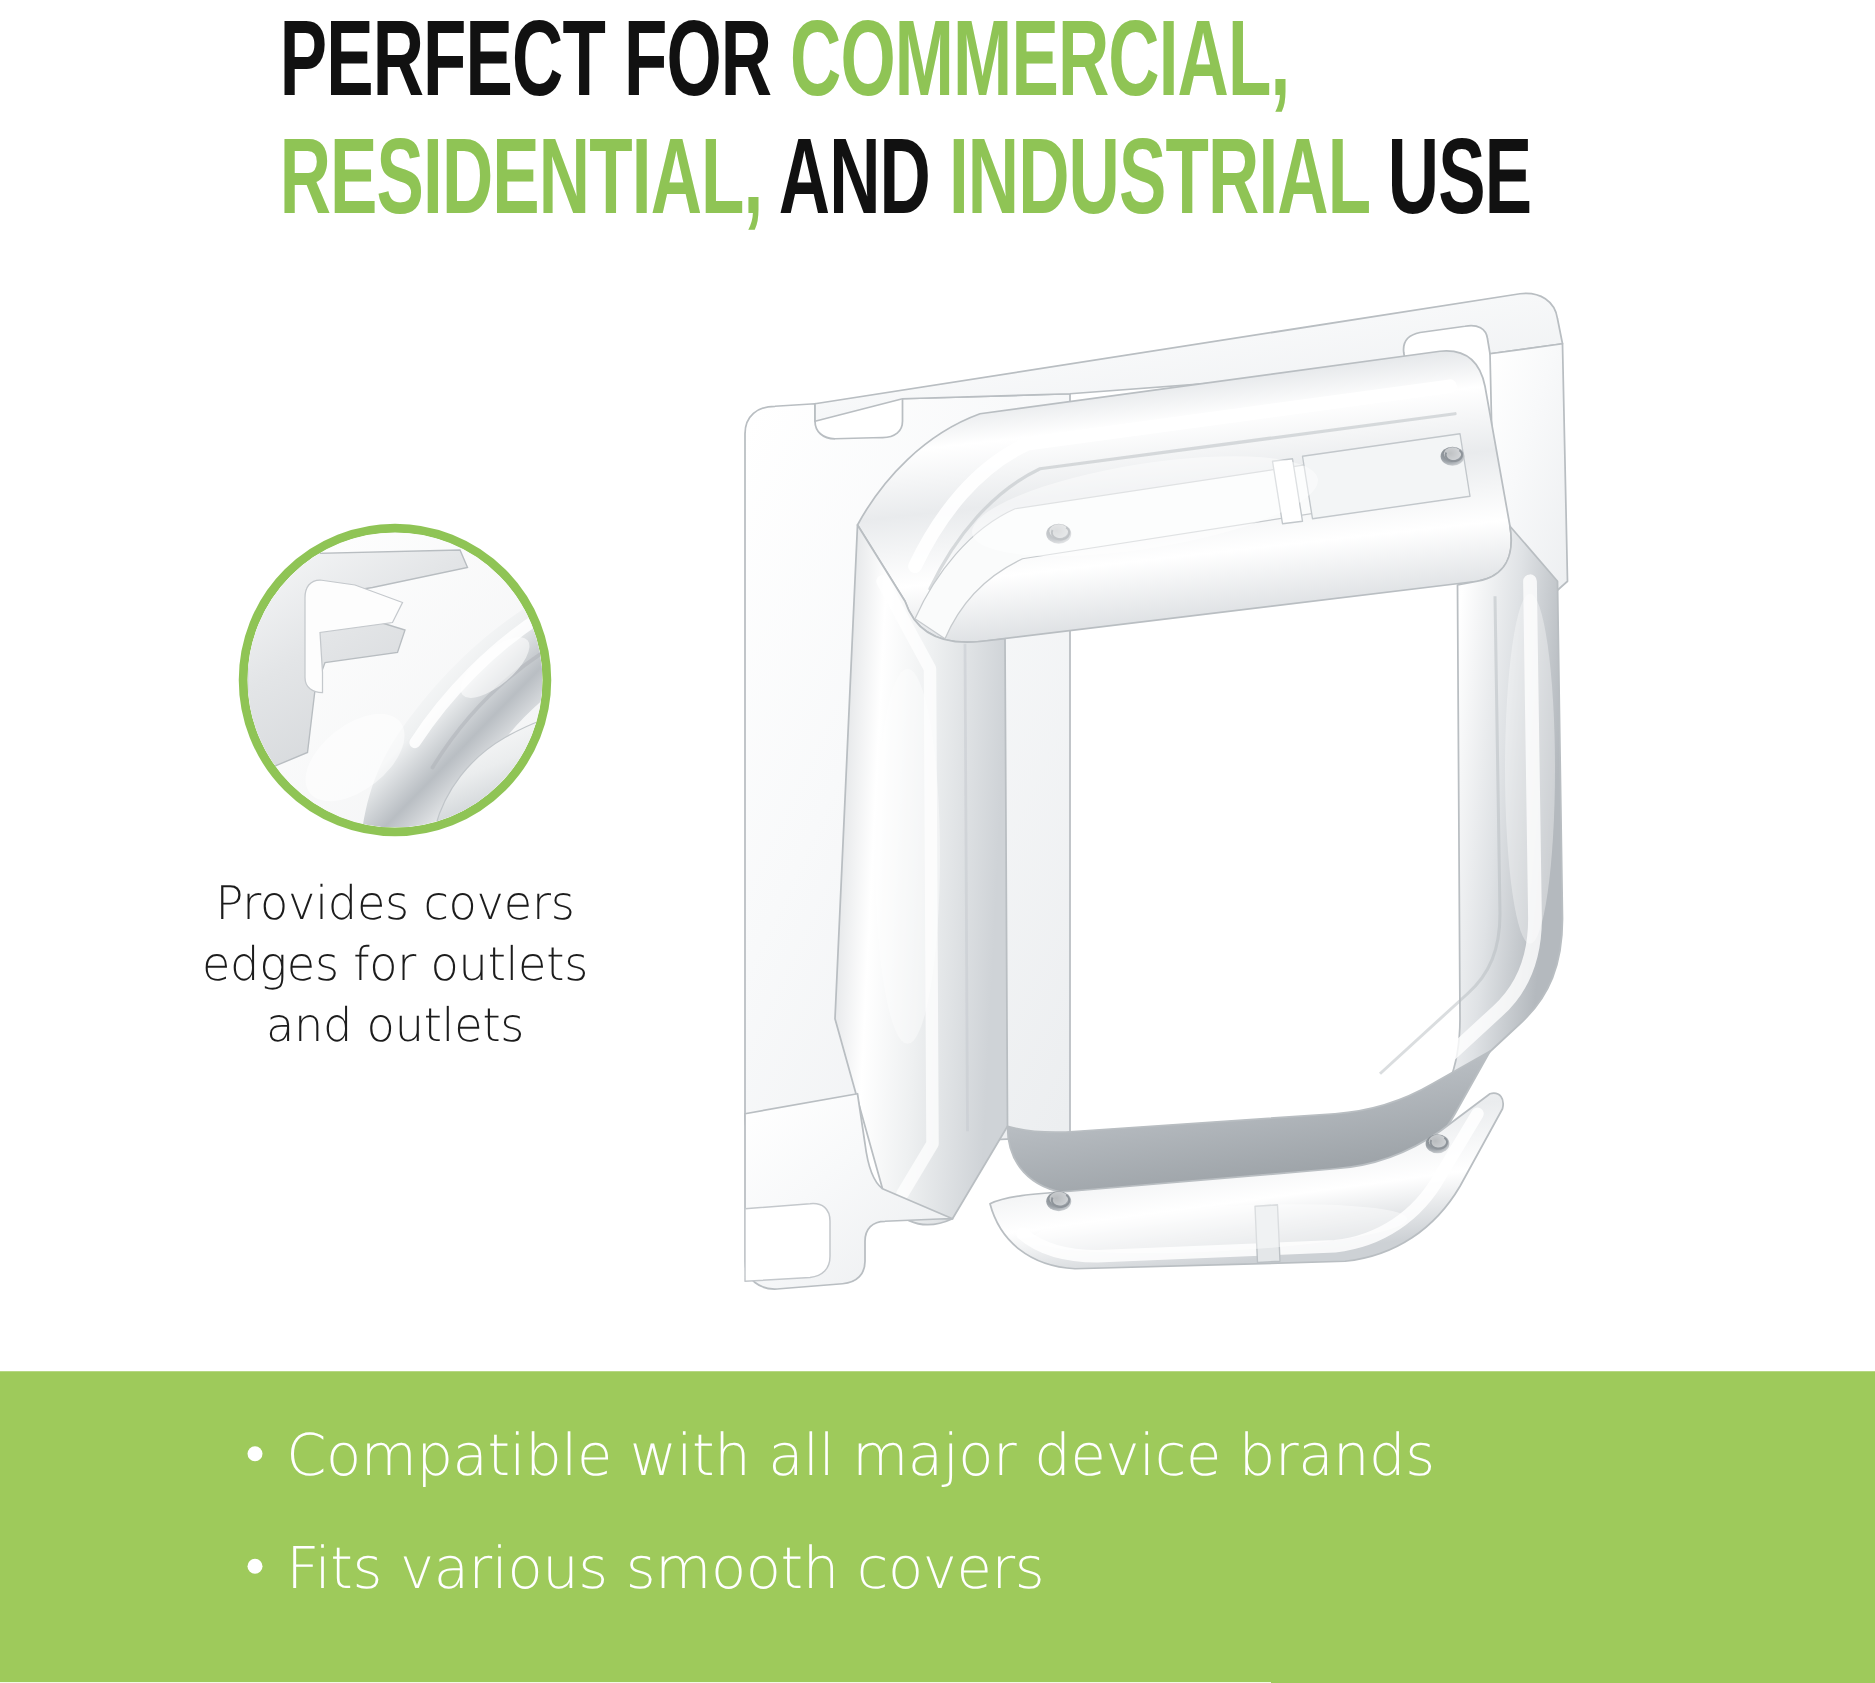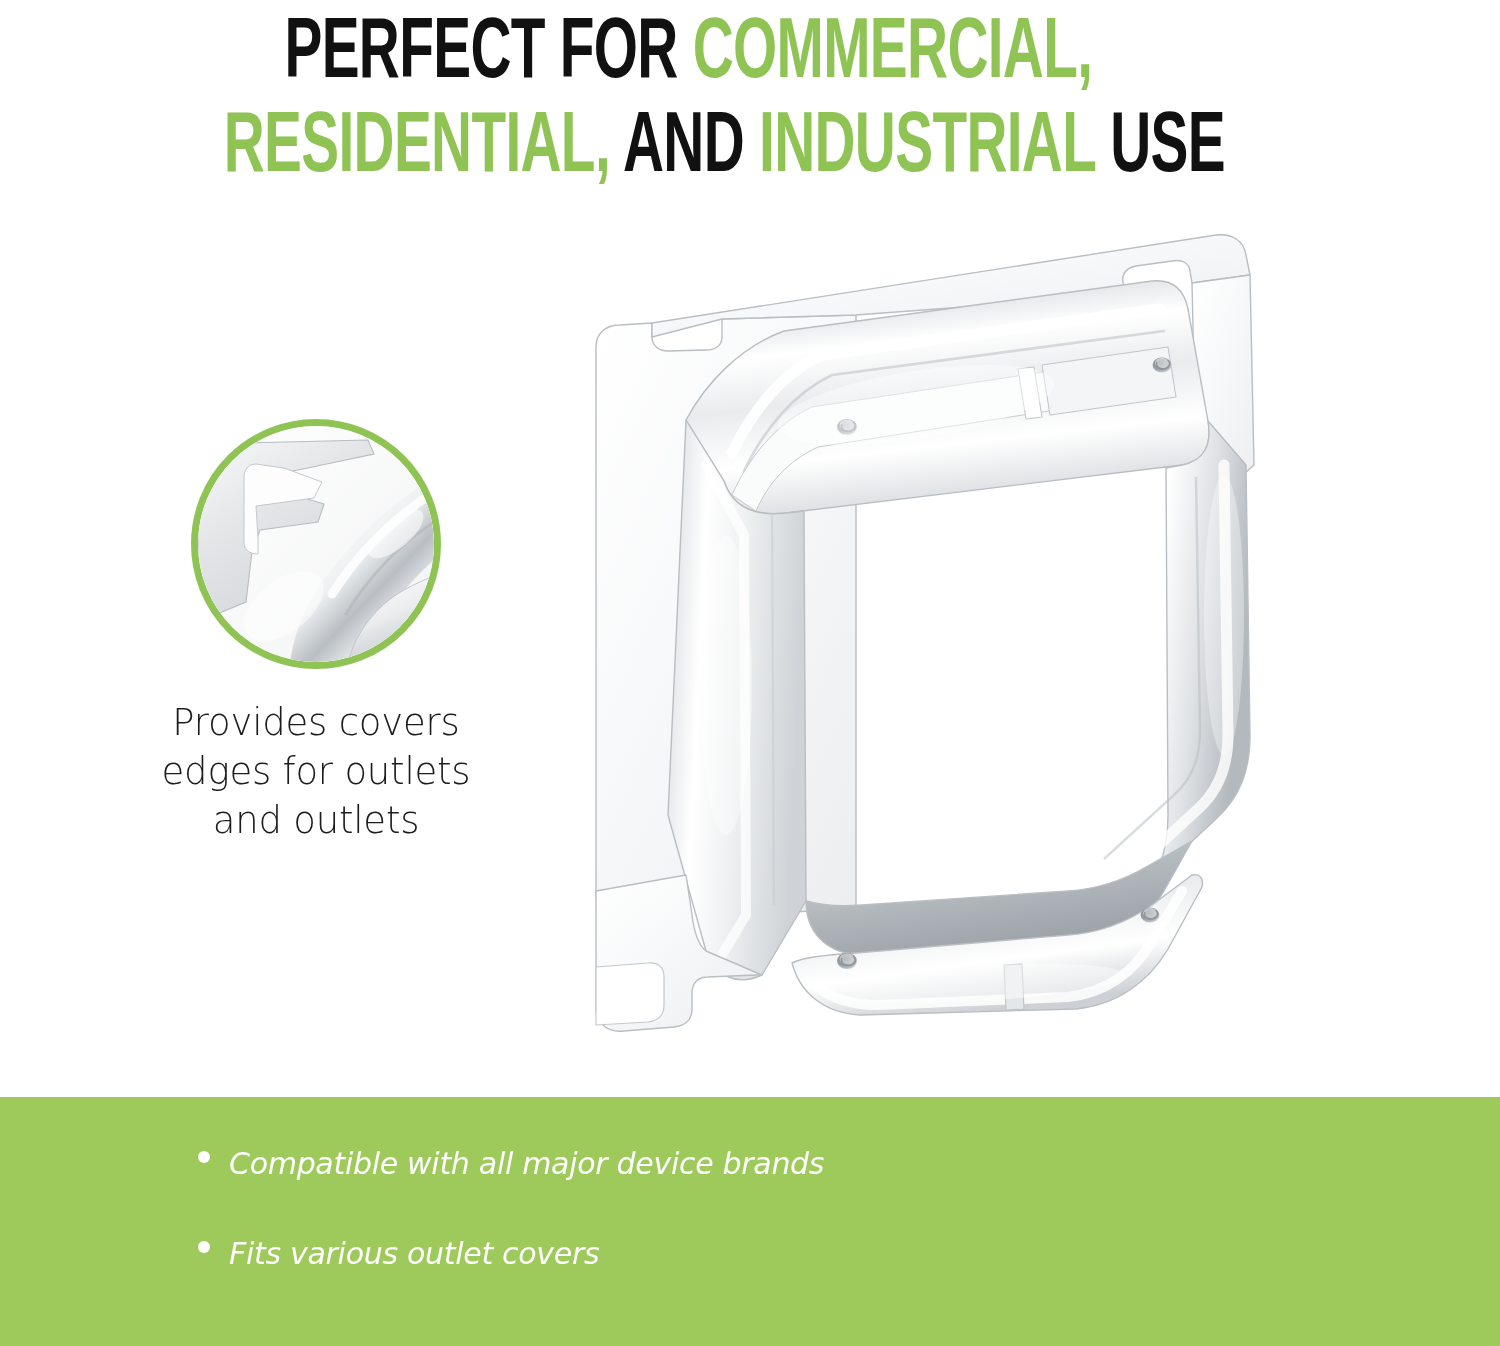--- a/index.html
+++ b/index.html
@@ -16,21 +16,21 @@
     overflow: hidden;
     font-family: "Liberation Sans", "DejaVu Sans", sans-serif;
   }
 
   
   .headline {
     position: absolute;
     left: 0;
     top: 0;
     width: 1316px;
-    text-align: right;
+    text-align: left;
     font-family: "Liberation Sans Narrow", "Liberation Sans", "DejaVu Sans Condensed", sans-serif;
     font-weight: 700;
     font-size: 86px;
     line-height: 90px;
     letter-spacing: -1px;
     color: #111111;
     text-transform: uppercase;
     -webkit-text-size-adjust: 100%;
   }
   .headline .ln {
@@ -109,26 +109,25 @@
     left: 198px;
     top: 36px;
     width: 1200px;
   }
   .bullet {
     display: flex;
     align-items: baseline;
     color: #ffffff;
     font-family: "DejaVu Sans", "Liberation Sans", sans-serif;
     font-weight: 300;
-    font-size: 30px;
+    font-size: 46px;
     line-height: 62px;
     letter-spacing: -0.3px;
     margin-bottom: 28px;
     white-space: nowrap;
-    font-style: italic;
   }
   .bullet .dot {
     flex: 0 0 auto;
     width: 12px;
     height: 12px;
     border-radius: 50%;
     background: #ffffff;
     margin-right: 19px;
     position: relative;
     top: -11px;
@@ -389,18 +388,18 @@
   </div>
 
   <div class="banner">
     <div class="bullets">
       <div class="bullet">
         <span class="dot"></span>
         <span>Compatible with all major device brands</span>
       </div>
       <div class="bullet">
         <span class="dot"></span>
-        <span>Fits various outlet covers</span>
+        <span>Fits various smooth covers</span>
       </div>
     </div>
   </div>
 
 </div>
 
 </body></html>

